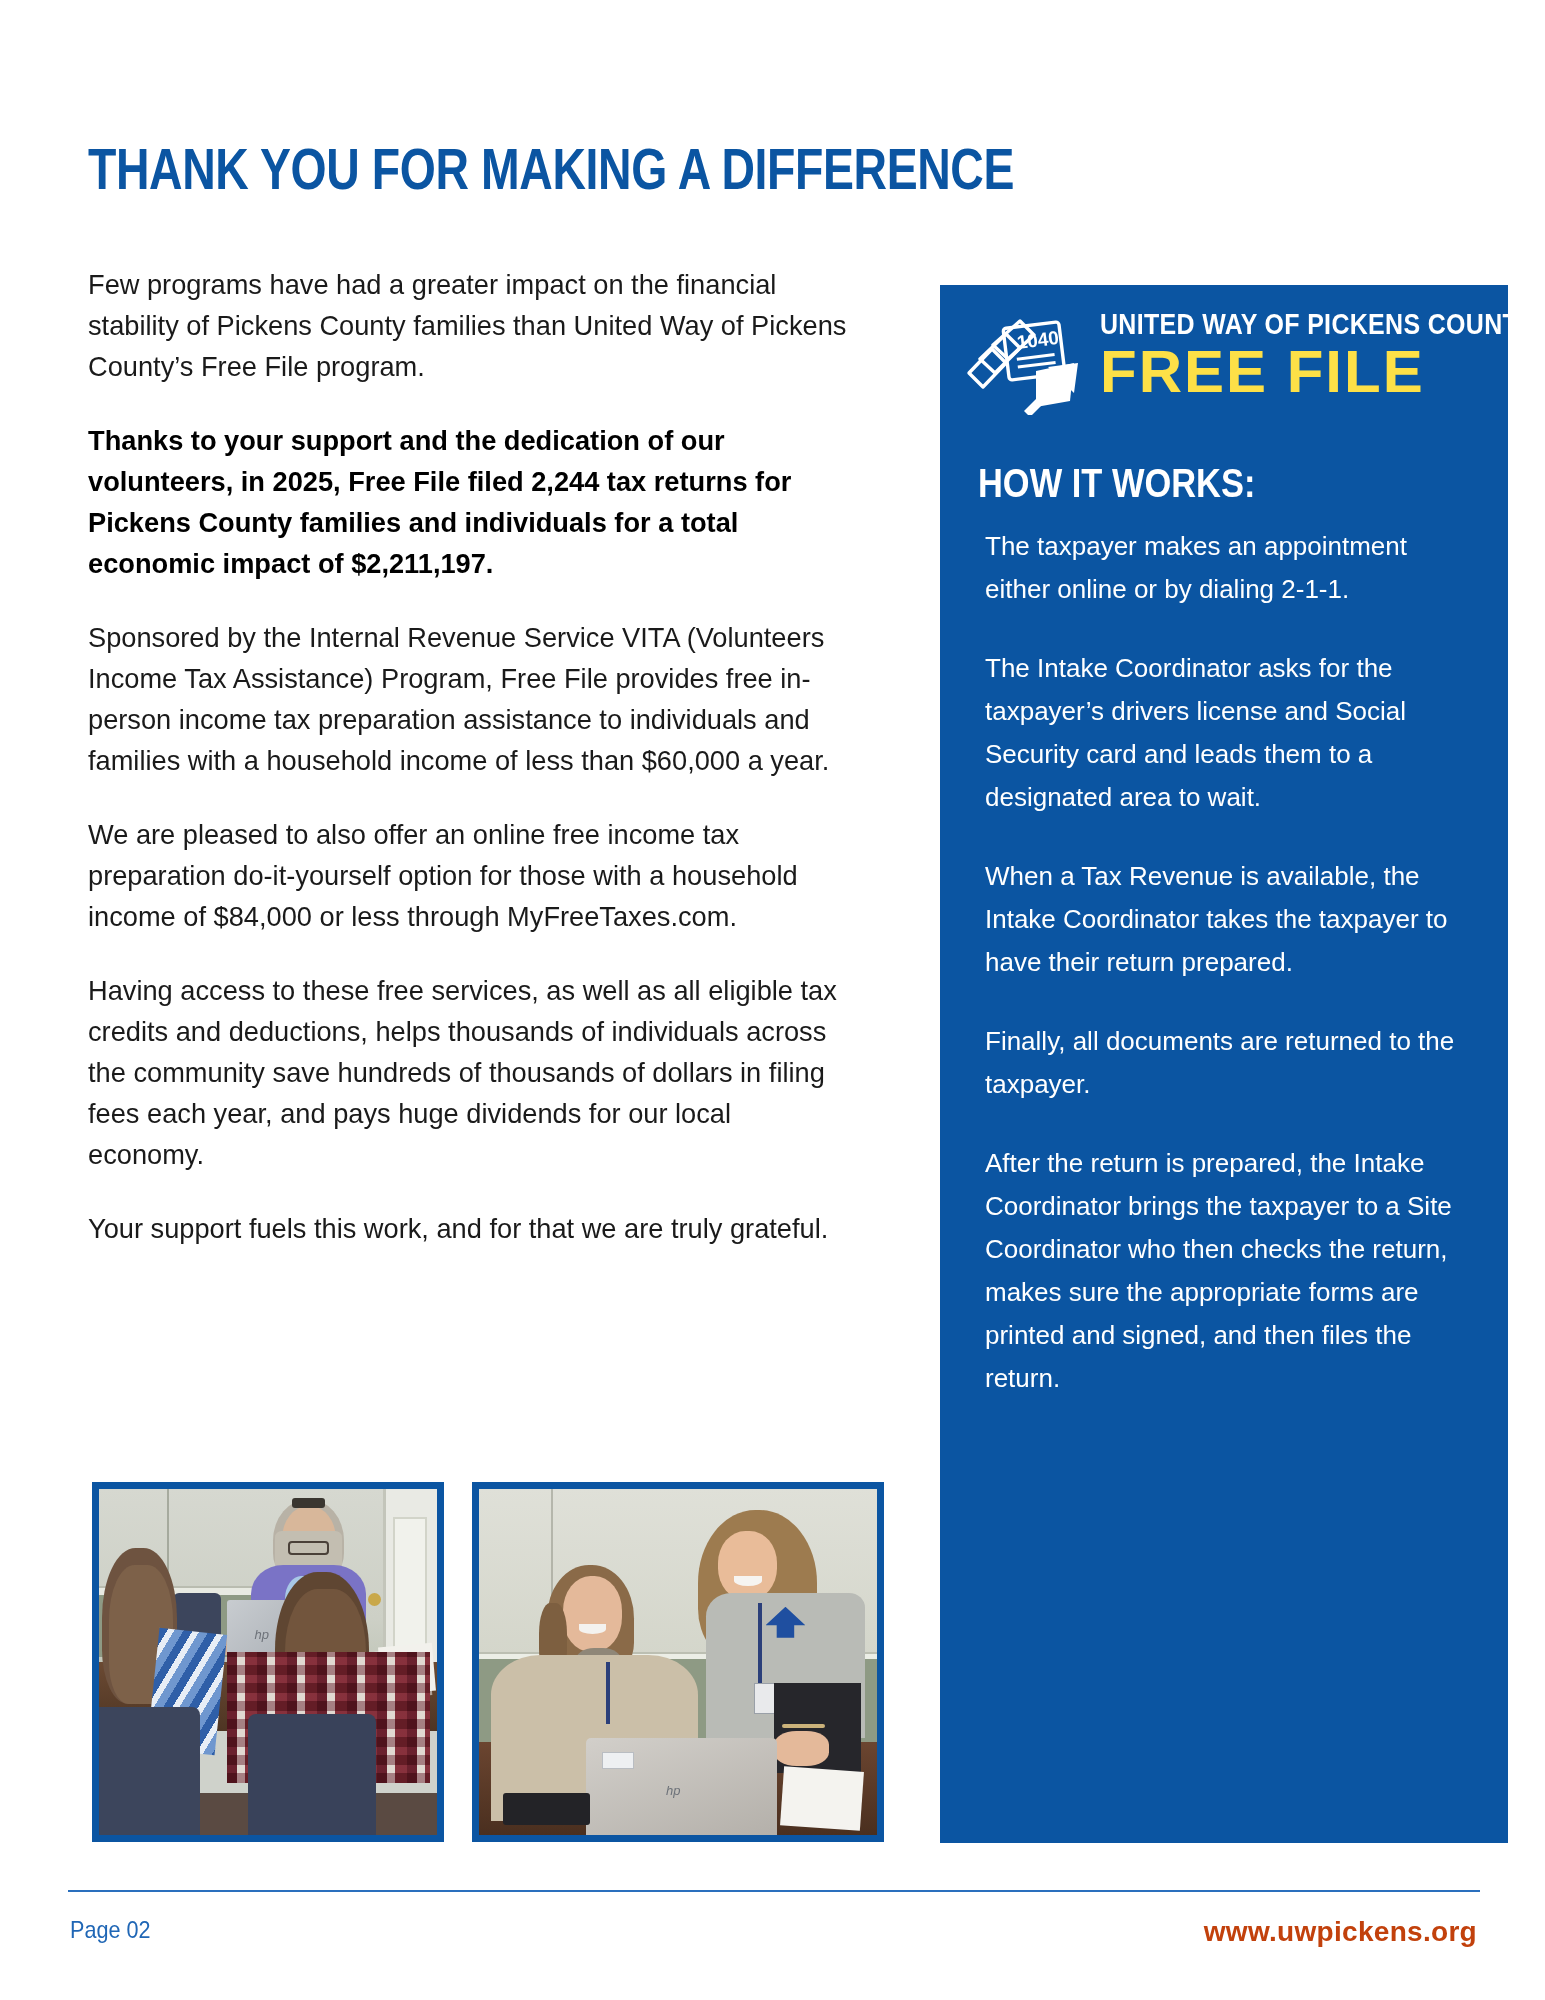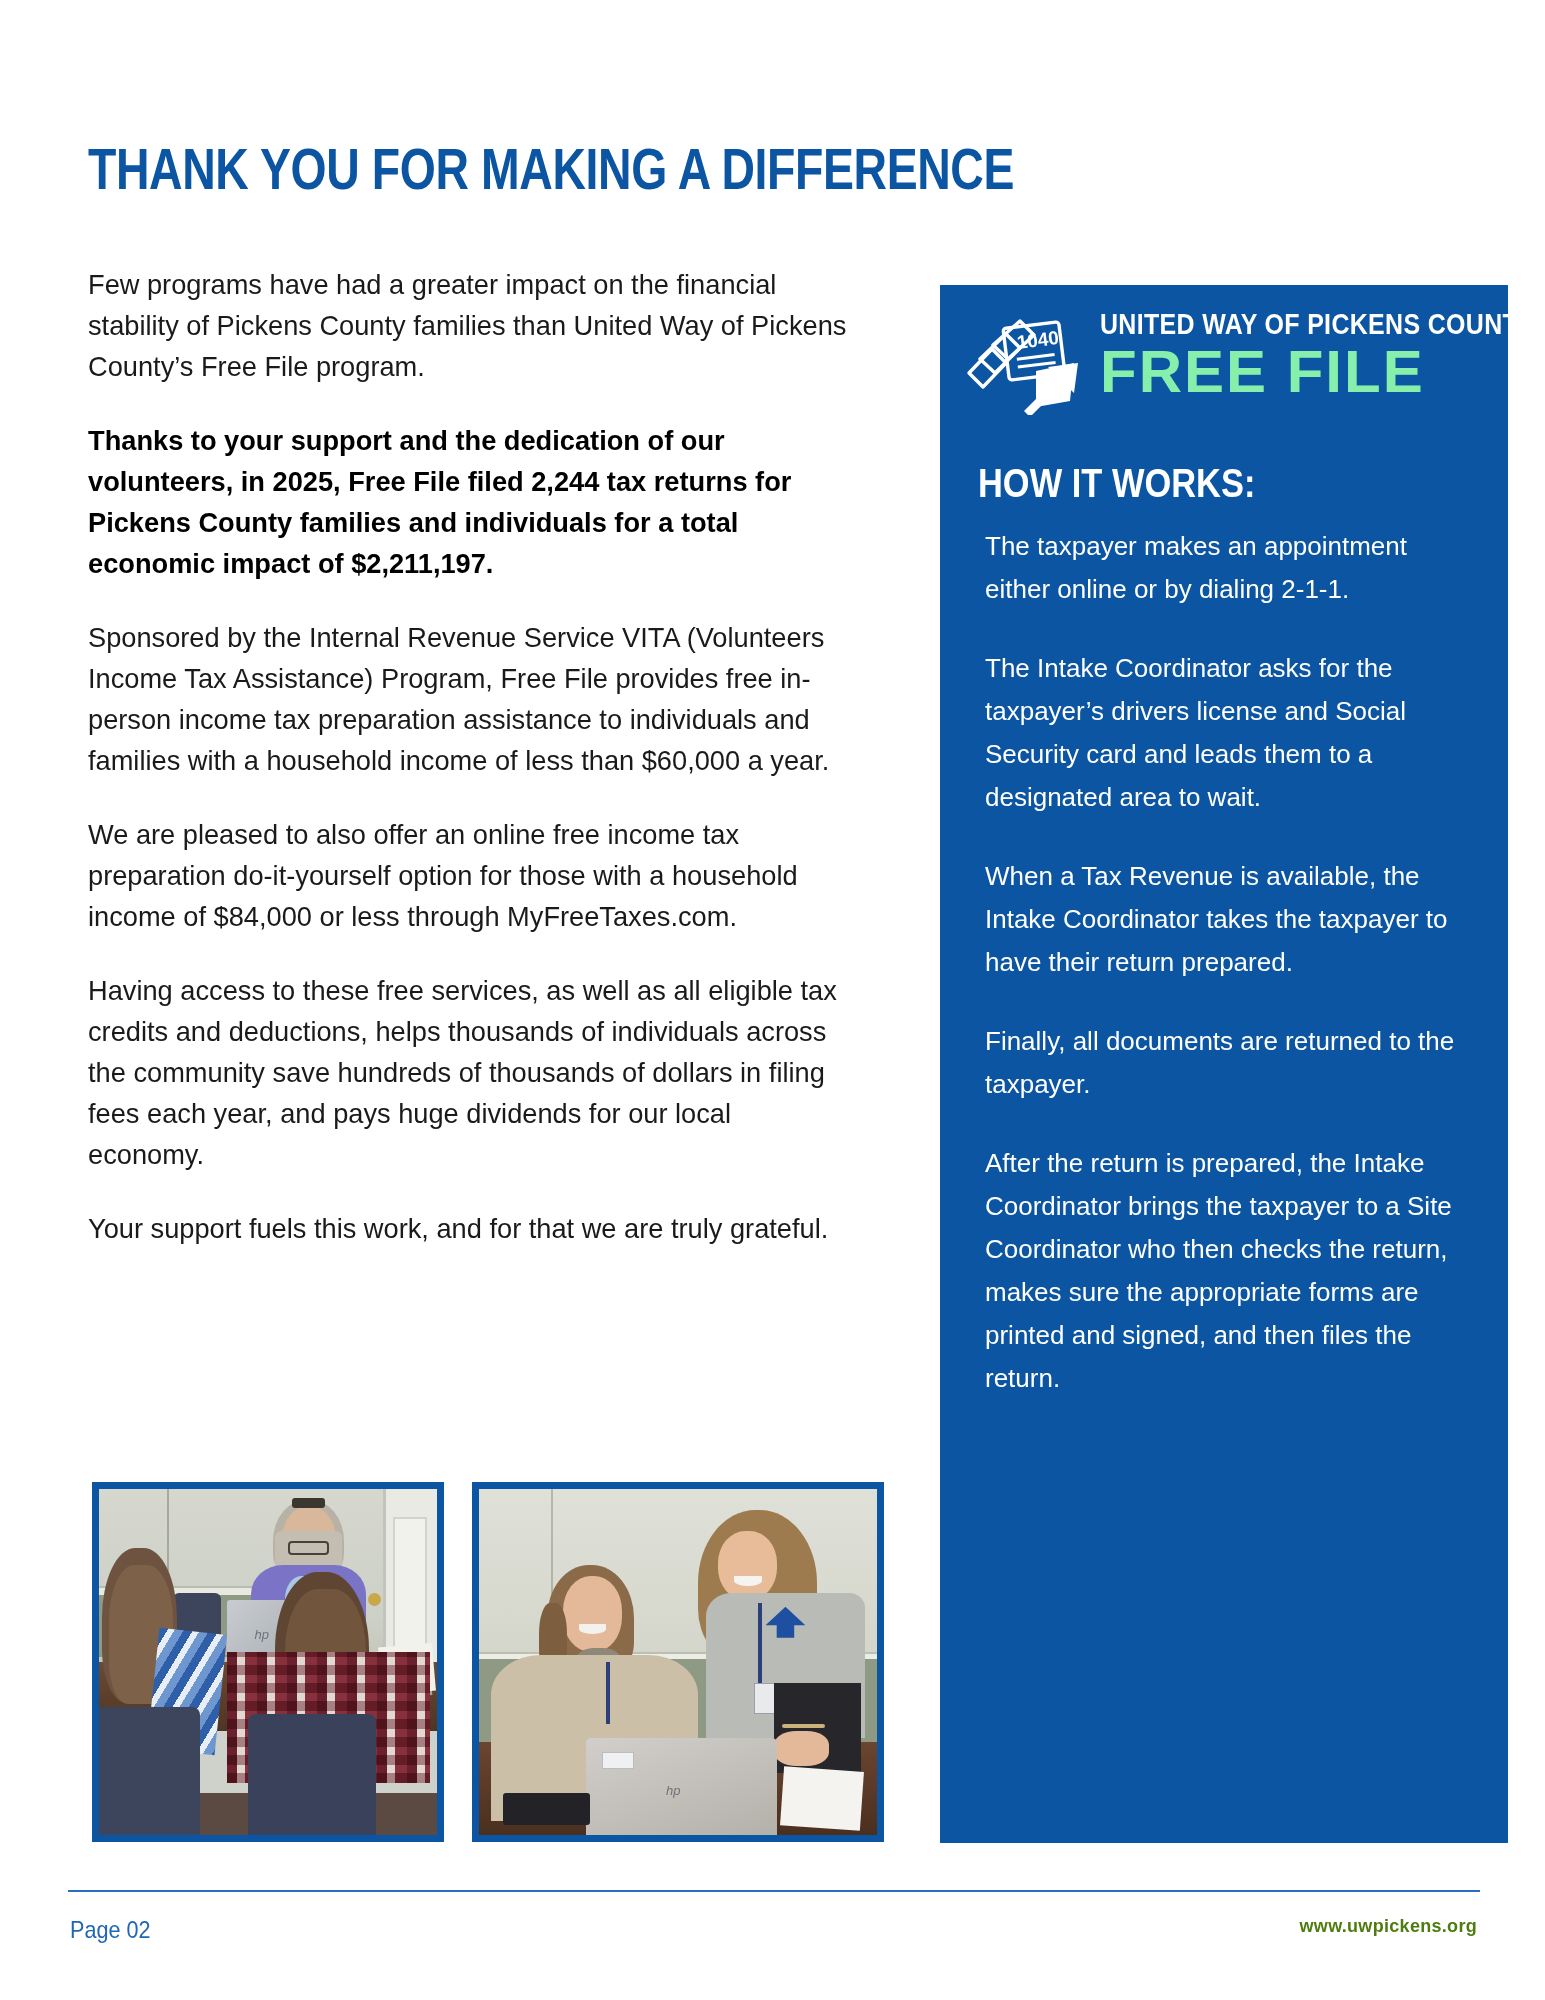--- a/index.html
+++ b/index.html
@@ -471,21 +471,21 @@
     transform: scaleX(0.86);
     transform-origin: left top;
     white-space: nowrap;
   }
 
   .logo-line2 {
     font-family: "Liberation Sans", sans-serif;
     font-weight: bold;
     font-size: 60px;
     letter-spacing: 2px;
-    color: #86efac;
+    color: #fde047;
     line-height: 1.02;
     margin-top: 2px;
     white-space: nowrap;
   }
 
   .panel-heading {
     position: absolute;
     left: 38px;
     top: 175px;
     font-family: "Liberation Sans Narrow", "Liberation Sans", sans-serif;
@@ -533,22 +533,22 @@
     transform: scaleX(0.9);
     transform-origin: left top;
   }
 
   .footer-right {
     position: absolute;
     right: 68px;
     top: 1916px;
     font-family: "Liberation Sans Narrow", "Liberation Sans", sans-serif;
     font-weight: bold;
-    font-size: 18px;
-    color: #4d7c0f;
+    font-size: 28px;
+    color: #c2410c;
     letter-spacing: 0.3px;
   }
 </style>
 </head>
 <body>
 
 <div class="page">
 
   <h1 class="page-title">THANK YOU FOR MAKING A DIFFERENCE</h1>
 

